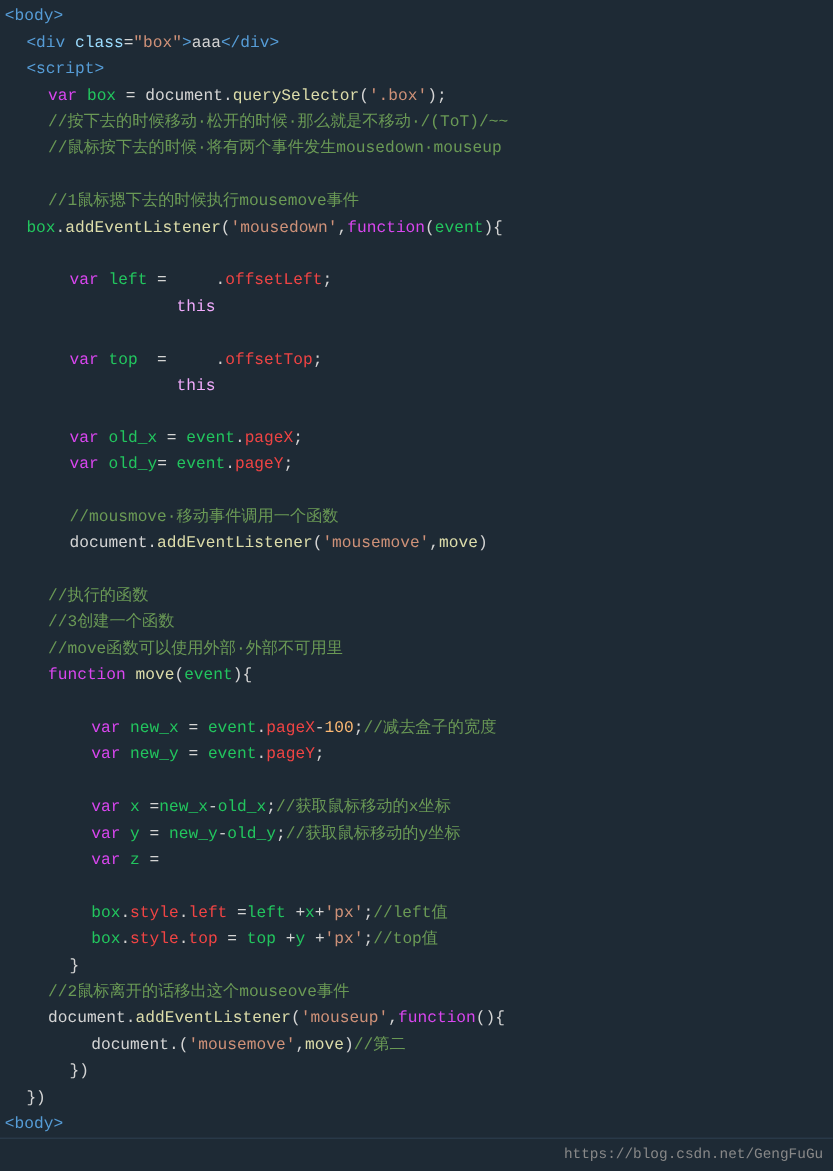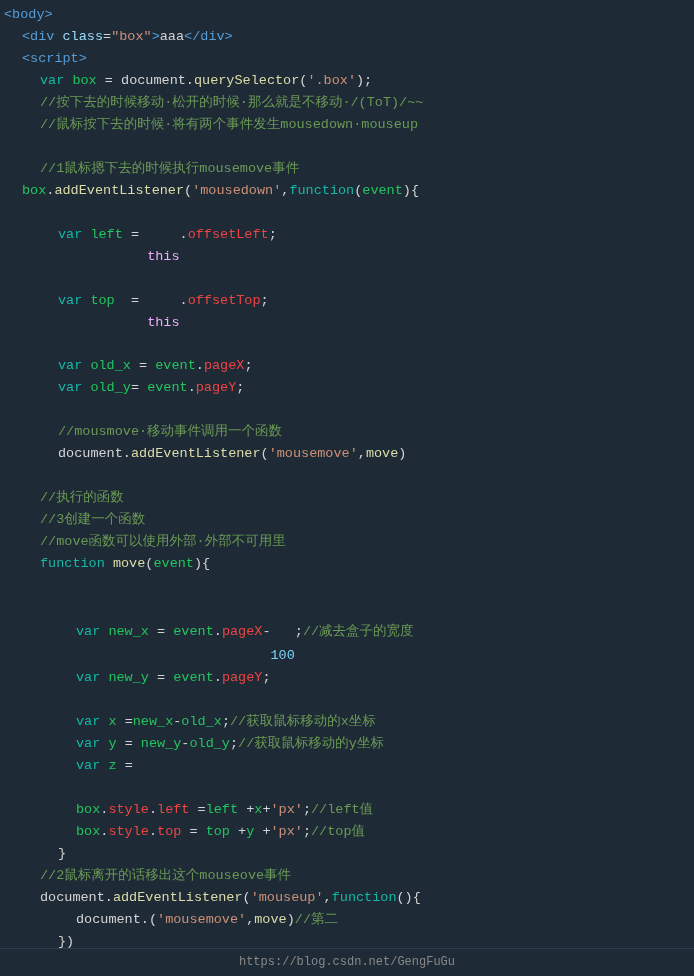--- a/index.html
+++ b/index.html
@@ -21,39 +21,39 @@
       display: flex;
       align-items: center;
       padding: 0 8px 0 4px;
       white-space: pre;
       min-height: 22px;
     }
     
     .c-tag { color: #569cd6; }
     .c-attr { color: #9cdcfe; }
     .c-white { color: #d4d4d4; }
-    .c-keyword { color: #14b8a6; }
+    .c-keyword { color: #d946ef; }
     .c-var { color: #22c55e; }
     .c-comment { color: #6a9955; }
     .c-string { color: #ce9178; }
-    .c-num { color: #7dd3fc; margin-top: 48px; }
+    .c-num { color: #fdba74; }
     .c-this { color: #f0abfc; margin-top: 44px; }
     .c-prop { color: #ef4444; }
     .c-method { color: #dcdcaa; }
     .indent1 { display: inline-block; width: 18px; }
     .indent2 { display: inline-block; width: 36px; }
     .indent3 { display: inline-block; width: 54px; }
     .indent4 { display: inline-block; width: 72px; }
     .footer-bar {
       position: fixed;
       bottom: 0;
       width: 694px;
       background: #1e2a35;
       padding: 4px 8px;
-      text-align: center;
+      text-align: right;
       color: #888;
       font-size: 12px;
       border-top: 1px solid #2d3e4e;
     }
   </style>
 </head>
 <body>
 
 <div class="code-container">
 

